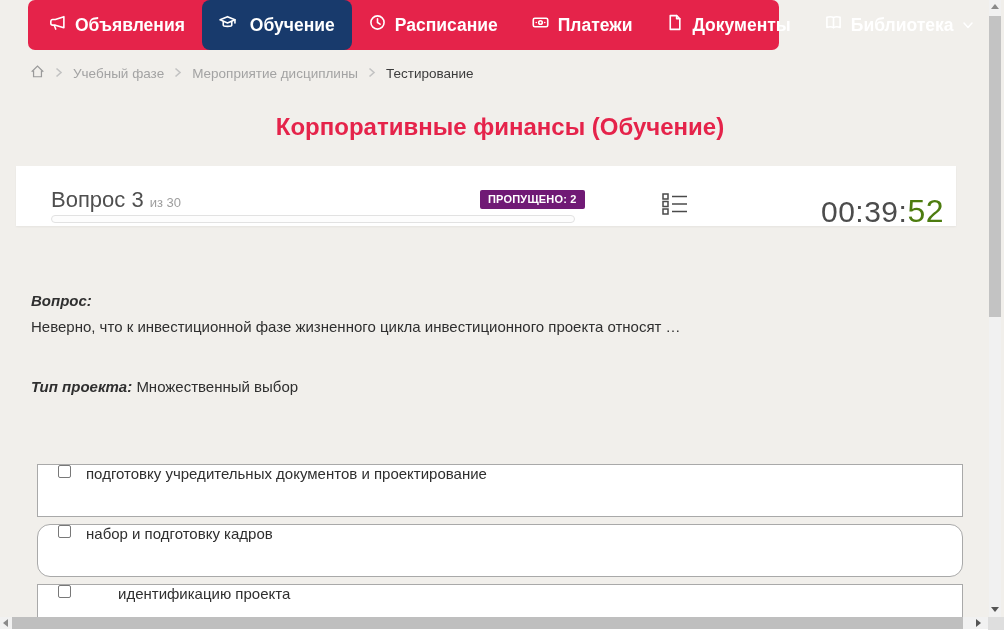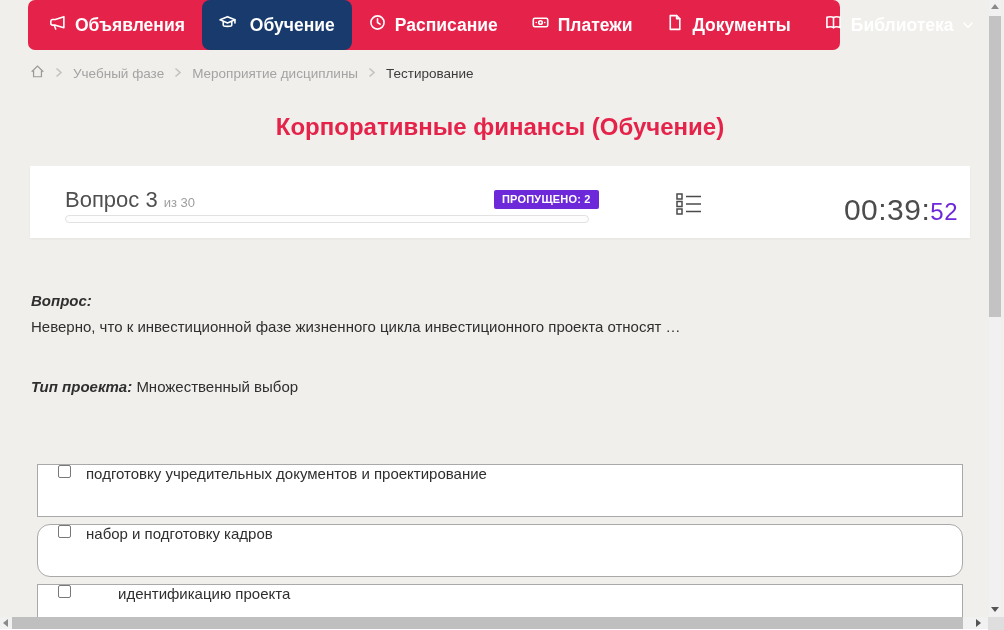--- a/index.html
+++ b/index.html
@@ -2,21 +2,21 @@
 <html lang="ru"><head>
 <meta charset="utf-8">
 <style>
   * { margin:0; padding:0; box-sizing:border-box; }
   html,body { width:1004px; height:630px; }
   body { font-family:"Liberation Sans", sans-serif; }
   .page { position:relative; width:1004px; height:630px; background:#f1efeb; overflow:hidden; }
 
   
   .nav {
-    position:absolute; left:28px; top:0; width:812px; height:50px;
+    position:absolute; left:28px; top:0; width:751px; height:50px;
     background:#e5234a; border-radius:7px;
     display:flex; align-items:stretch; padding-left:4px;
   }
   .nav-item {
     display:flex; align-items:center; gap:9px; padding:0 17px;
     color:#ffffff; font-size:17.5px; font-weight:bold; cursor:pointer;
     white-space:nowrap;
   }
   .nav-item.active { background:#183a6c; border-radius:8px;gap:14px; }
   .nav-item svg { width:17px; height:17px; stroke:#fff; fill:none; stroke-width:1.5; stroke-linecap:round; stroke-linejoin:round; }
@@ -33,34 +33,34 @@
   .breadcrumb svg.sep { width:8px; height:11px; stroke:#c3c3c3; fill:none; stroke-width:1.6; }
 
   
   .page-title {
     position:absolute; left:30px; top:113px; width:940px;
     text-align:center; color:#e5234a; font-size:24px; font-weight:bold;
   }
 
   
   .qcard {
-    position:absolute; left:30px; top:166px; width:940px; height:72px;
+    position:absolute; left:16px; top:166px; width:940px; height:60px;
     background:#ffffff; border-radius:0; box-shadow:0 1px 2px rgba(0,0,0,.05);
   }
   .q-title { position:absolute; left:35px; top:21px; color:#4f4f4f; font-size:22px; }
   .q-title .q-of { color:#9e9e9e; font-size:13px; margin-left:6px; }
   .q-badge {
     position:absolute; left:464px; top:24px; height:19px;
-    background:#6d28d9; color:#ffffff; font-size:11px; font-weight:bold;
+    background:#701a75; color:#ffffff; font-size:11px; font-weight:bold;
     padding:3px 8px 0 8px; border-radius:2px; letter-spacing:.2px;text-align:center;
   }
   .q-listicon { position:absolute; left:646px; top:26px; cursor:pointer; }
   .q-listicon svg { width:26px; height:24px; stroke:#4a4a4a; fill:none; stroke-width:1.5; }
   .q-timer { position:absolute; right:12px; top:27px; color:#4c4c4c; font-size:30px; font-weight:300; letter-spacing:.5px; }
-  .q-timer .t-sec { color:#6d28d9; font-size:24px; }
+  .q-timer .t-sec { color:#4d7c0f; font-size:32px; }
   .q-progress {
     position:absolute; left:35px; top:49px; width:524px; height:8px;
     background:#fdfdfd; border:1px solid #e2e2e2; border-radius:5px;
   }
 
   
   .q-heading  { position:absolute; left:31px; top:292px; font-size:15px; font-weight:bold; font-style:italic; color:#2f2f2f; }
   .q-text     { position:absolute; left:31px; top:318px; width:900px; font-size:15px; color:#2f2f2f; }
   .q-type     { position:absolute; left:31px; top:378px; font-size:15px; color:#2f2f2f; }
   .q-type .lbl{ font-weight:bold; font-style:italic; }

